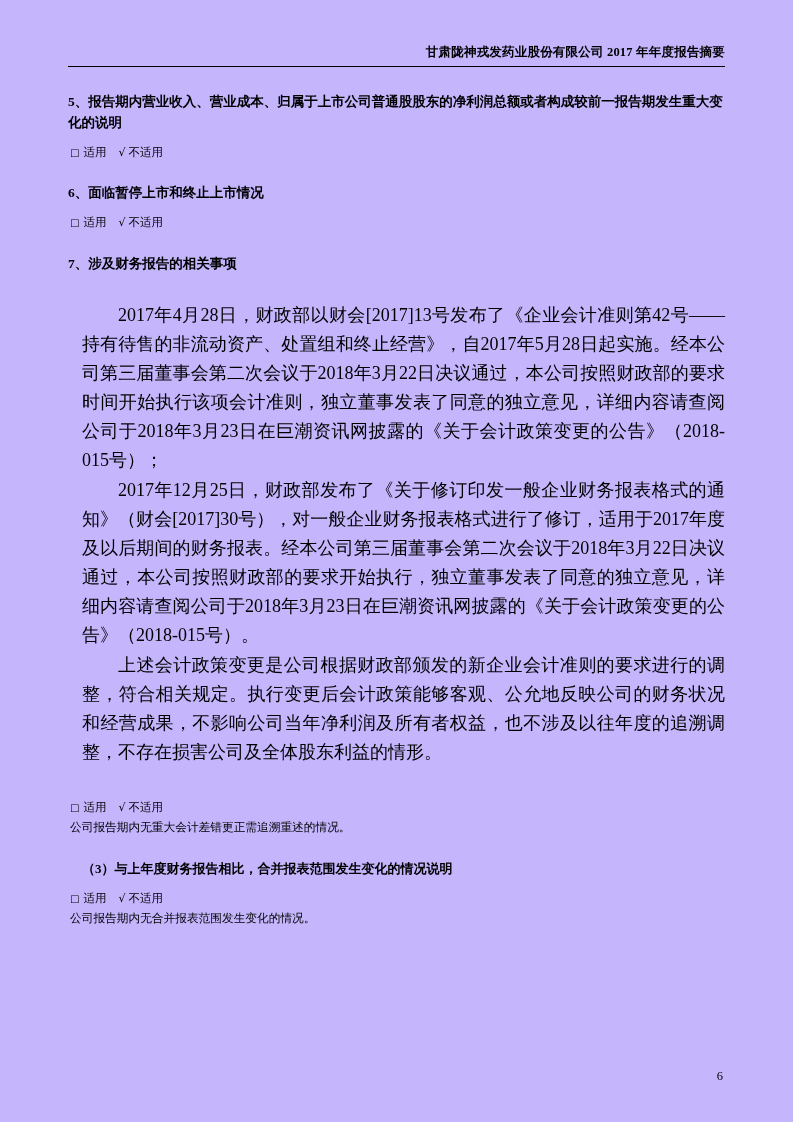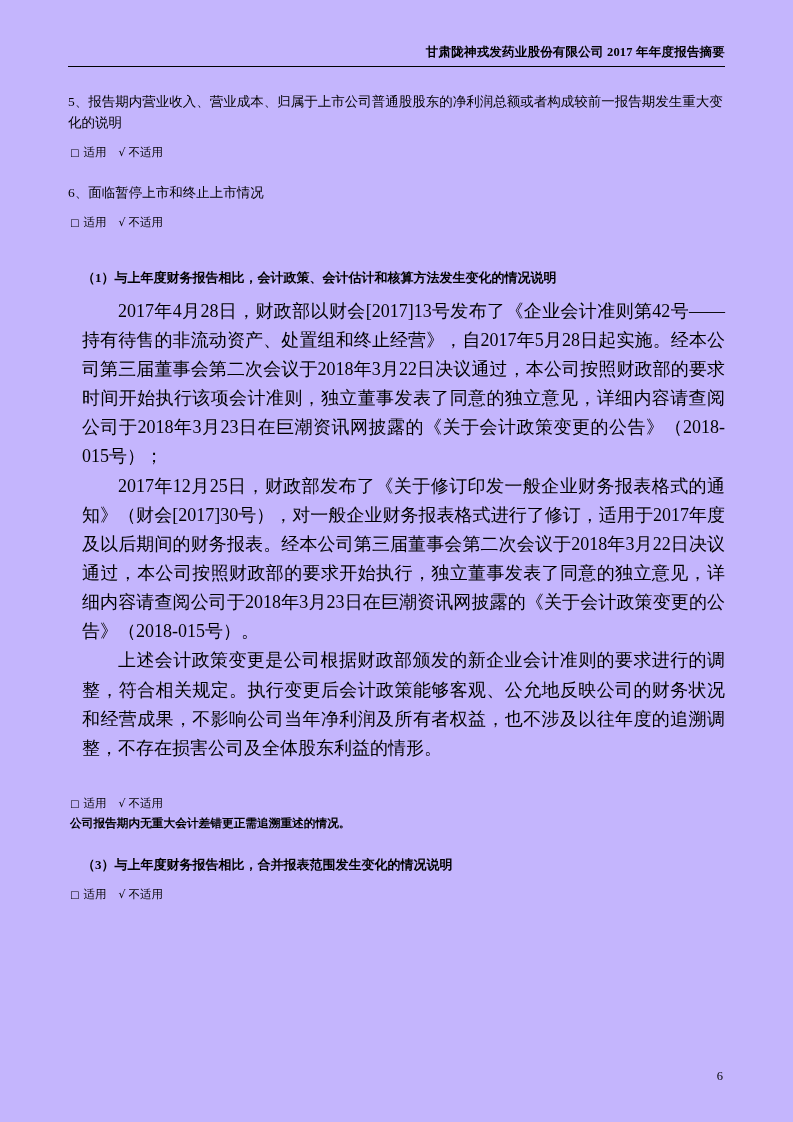--- a/index.html
+++ b/index.html
@@ -37,21 +37,21 @@
     border-bottom: 1px solid #000;
   }
   .content {
     position: absolute;
     top: 92px;
     left: 68px;
     right: 68px;
   }
   .h-sec {
     font-size: 13.5px;
-    font-weight: normal;
+    font-weight: bold;
     line-height: 1.55;
     margin: 0 0 4px 0;
     text-indent: 0;
   }
   .block-gap-lg { height: 22px; }
   .block-gap-md { height: 14px; }
   .block-gap-sm { height: 8px; }
   .choice {
     font-size: 11.5px;
     color: #000;
@@ -86,21 +86,20 @@
     text-align: justify;
     margin: 0;
     padding-left: 14px;
     text-indent: 2em;
   }
   .plain {
     font-size: 11.7px;
     line-height: 1.6;
     margin: 2px 0 0 0;
     padding-left: 2px;
-    font-weight: bold;
   }
   .page-num {
     position: absolute;
     bottom: 38px;
     right: 70px;
     font-size: 12.5px;
     color: #000;
   }
 </style>
 </head>
@@ -120,40 +119,41 @@
 
     <div class="block-gap-lg"></div>
 
     <p class="h-sec">6、面临暂停上市和终止上市情况</p>
     <p class="choice">
       <span class="box">□</span><span>适用</span><span class="gap"></span><span class="chk">√</span><span>不适用</span>
     </p>
 
     <div class="block-gap-lg"></div>
 
+    <p class="h-sec">7、涉及财务报告的相关事项</p>
 
     <div class="block-gap-md"></div>
 
-    <p class="h-sub">（1）与上年度财务报告相比，会计政策、会计估计和核算方法发生变化的情况说明</p>
     <div class="block-gap-sm"></div>
     <p class="para">2017年4月28日，财政部以财会[2017]13号发布了《企业会计准则第42号——持有待售的非流动资产、处置组和终止经营》，自2017年5月28日起实施。经本公司第三届董事会第二次会议于2018年3月22日决议通过，本公司按照财政部的要求时间开始执行该项会计准则，独立董事发表了同意的独立意见，详细内容请查阅公司于2018年3月23日在巨潮资讯网披露的《关于会计政策变更的公告》（2018-015号）；</p>
     <p class="para">2017年12月25日，财政部发布了《关于修订印发一般企业财务报表格式的通知》（财会[2017]30号），对一般企业财务报表格式进行了修订，适用于2017年度及以后期间的财务报表。经本公司第三届董事会第二次会议于2018年3月22日决议通过，本公司按照财政部的要求开始执行，独立董事发表了同意的独立意见，详细内容请查阅公司于2018年3月23日在巨潮资讯网披露的《关于会计政策变更的公告》（2018-015号）。</p>
     <p class="para">上述会计政策变更是公司根据财政部颁发的新企业会计准则的要求进行的调整，符合相关规定。执行变更后会计政策能够客观、公允地反映公司的财务状况和经营成果，不影响公司当年净利润及所有者权益，也不涉及以往年度的追溯调整，不存在损害公司及全体股东利益的情形。</p>
 
     <div class="block-gap-lg"></div>
 
     <p class="choice">
       <span class="box">□</span><span>适用</span><span class="gap"></span><span class="chk">√</span><span>不适用</span>
     </p>
     <p class="plain">公司报告期内无重大会计差错更正需追溯重述的情况。</p>
 
     <div class="block-gap-lg"></div>
 
     <p class="h-sub">（3）与上年度财务报告相比，合并报表范围发生变化的情况说明</p>
     <p class="choice">
       <span class="box">□</span><span>适用</span><span class="gap"></span><span class="chk">√</span><span>不适用</span>
     </p>
+    <p class="plain">公司报告期内无合并报表范围发生变化的情况。</p>
 
   </div>
 
   <div class="page-num">6</div>
 
 </div>
 
 </body></html>

